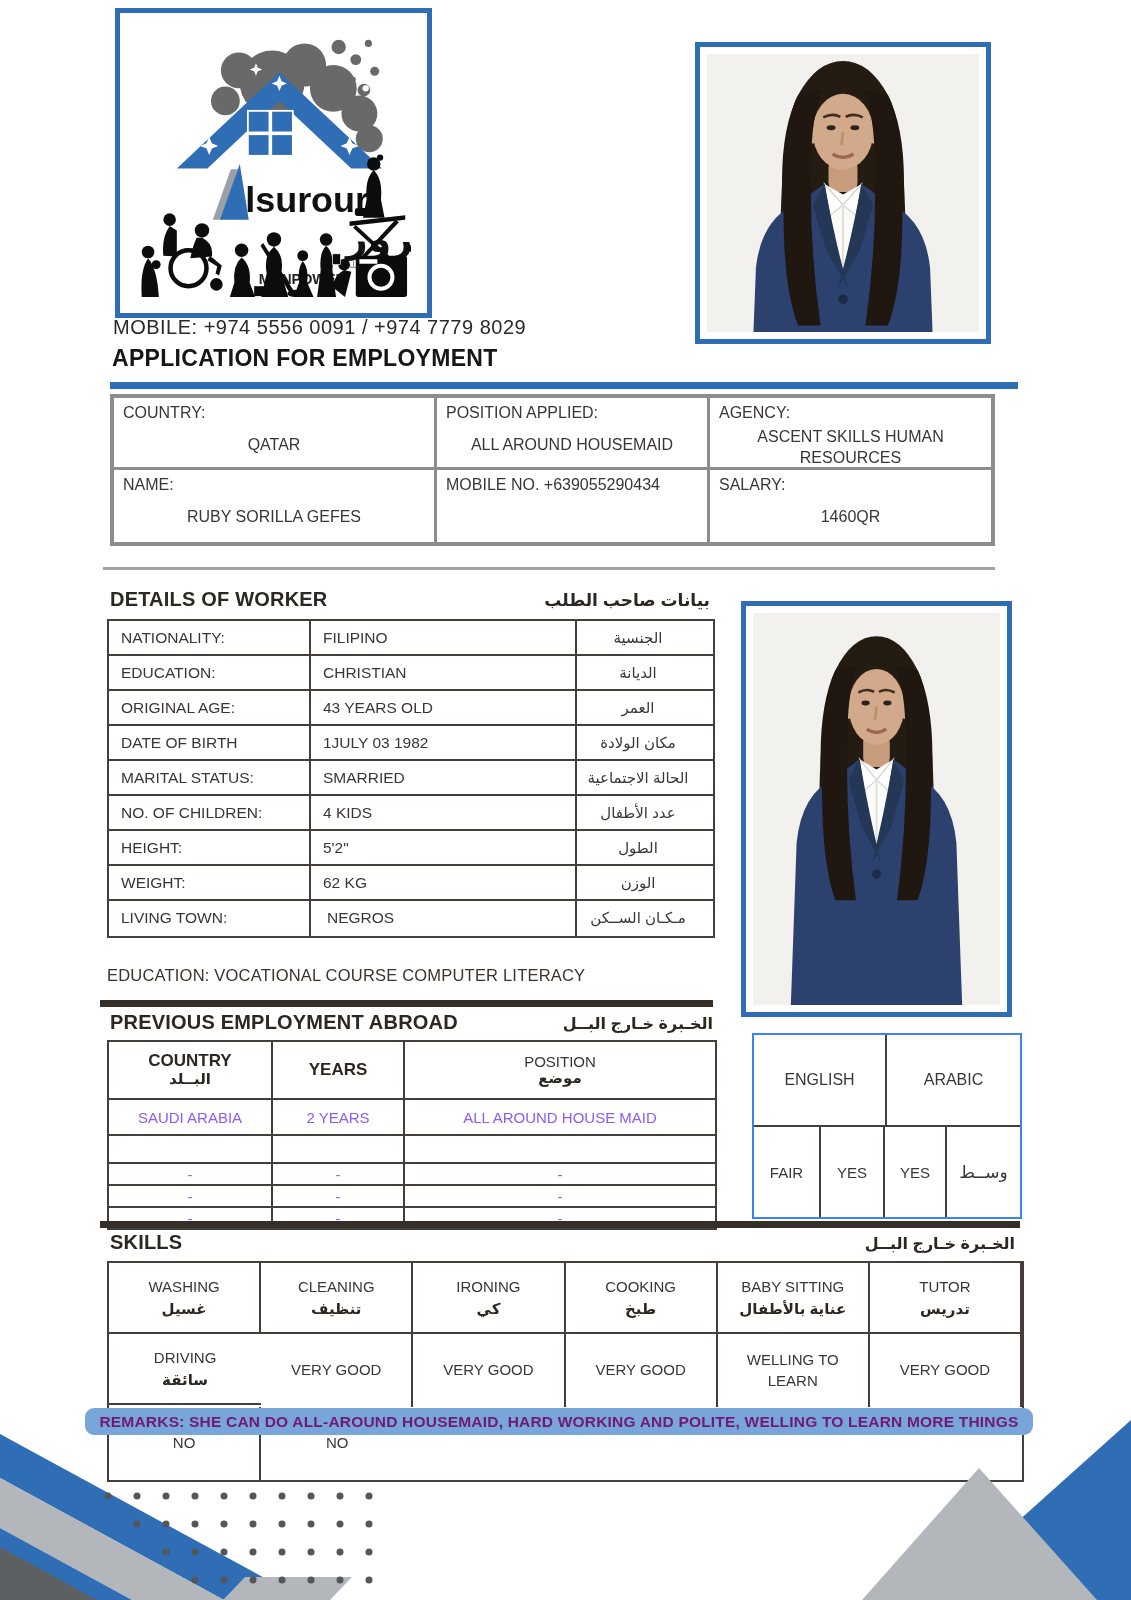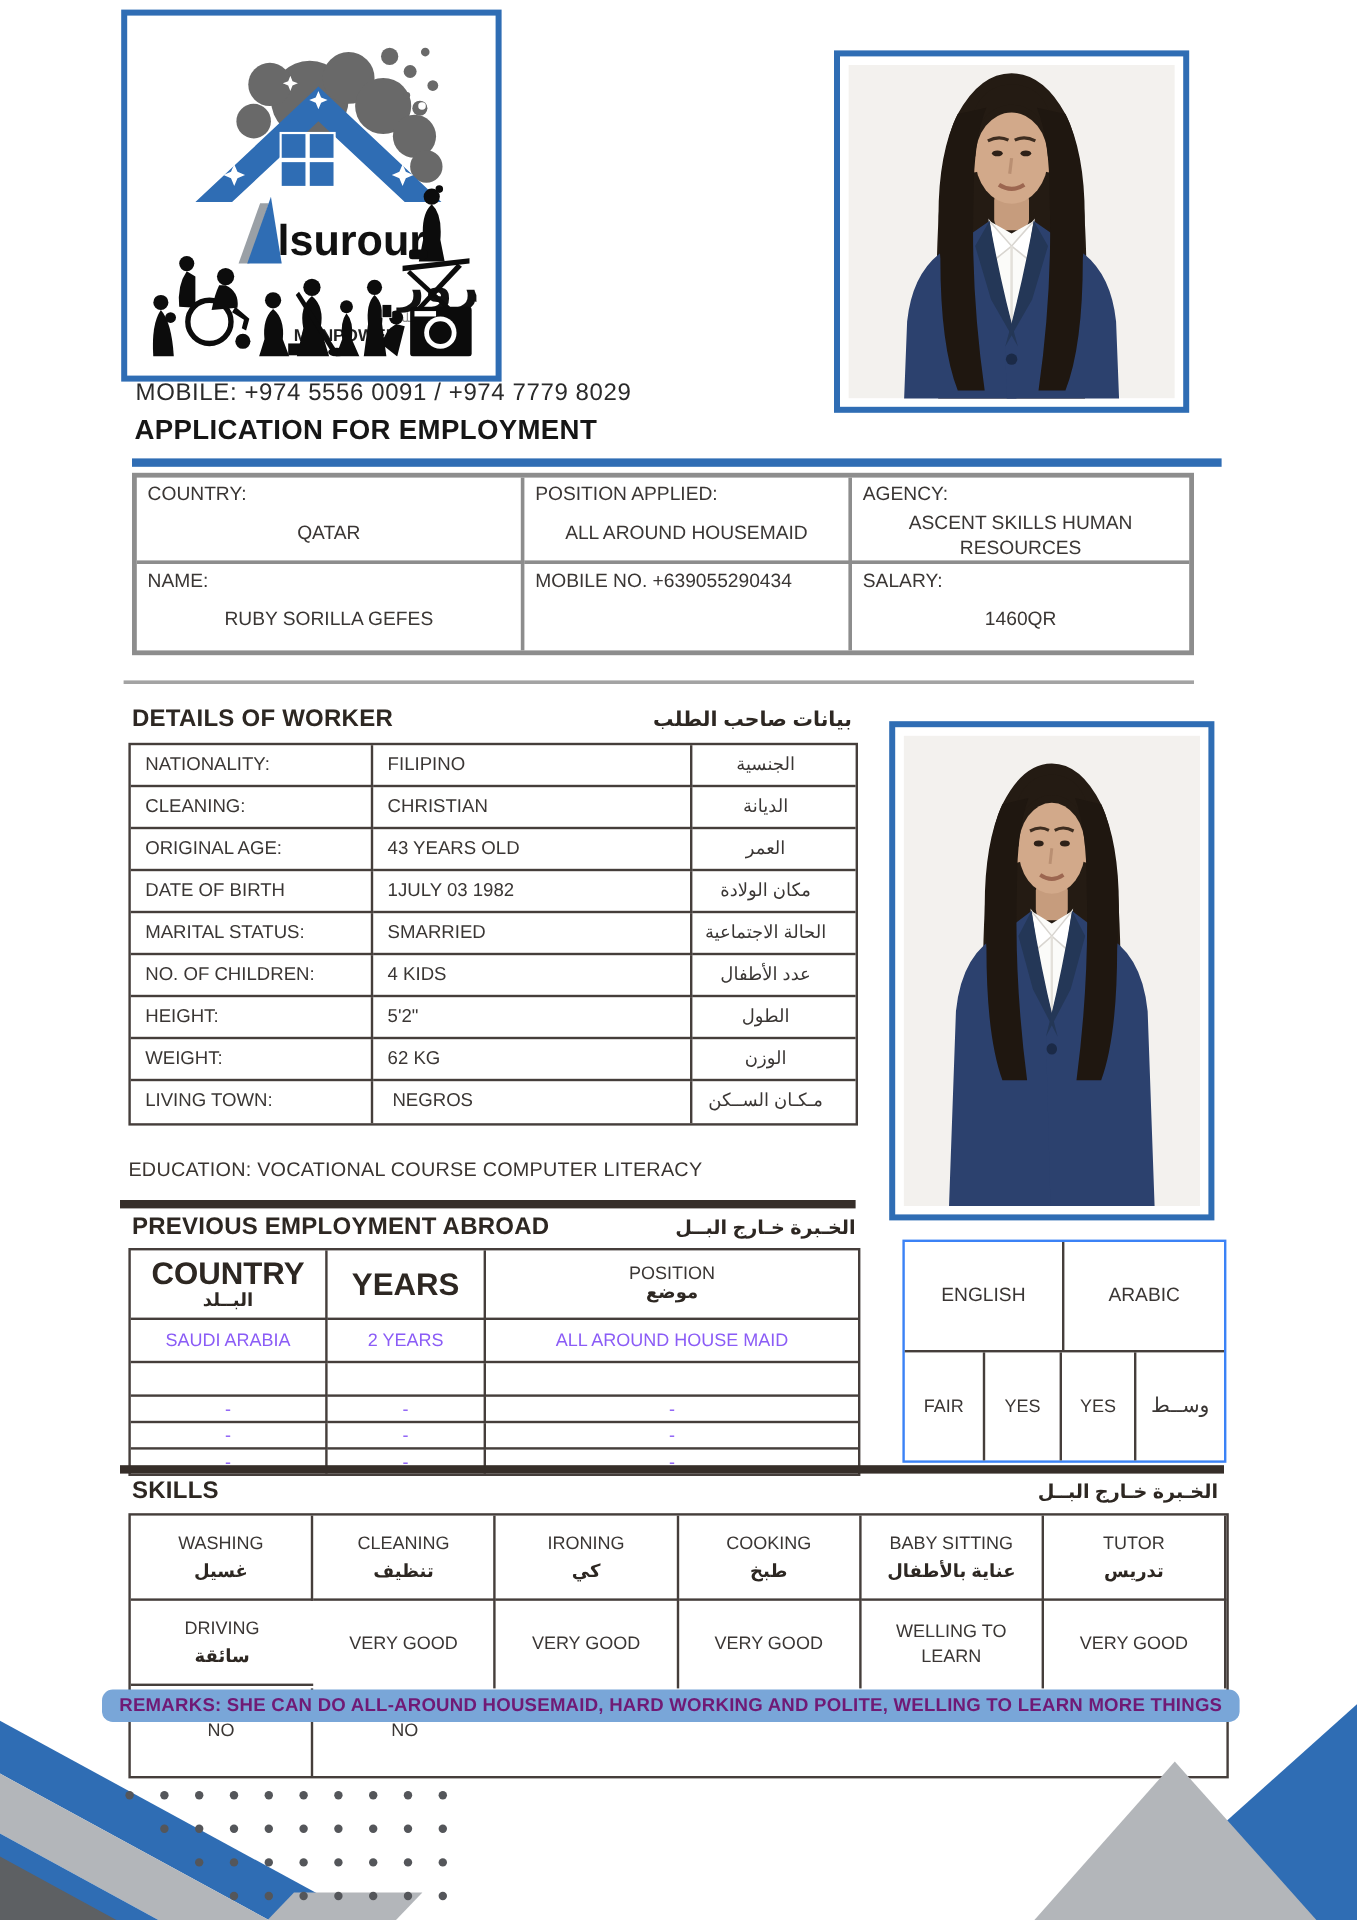--- a/index.html
+++ b/index.html
@@ -25,21 +25,21 @@
   .t1 .lbl{font-size:16px;color:#3a3634}
   .t1 .val{position:absolute;left:20px;right:20px;top:36px;text-align:center;font-size:16px;color:#3a3634;line-height:21px}
   
   .t2{border:2px solid #453e3b;display:grid;grid-template-columns:202px 266px 1fr;grid-auto-rows:35px;background:#fff}
   .t2 .c{border-right:2px solid #453e3b;border-bottom:2px solid #453e3b;font-size:15.5px;line-height:33px;padding-left:12px;white-space:nowrap;overflow:hidden}
   .t2 .c.ar{border-right:none;text-align:center;padding-right:14px;padding-left:0;direction:rtl;font-size:15px}
   .t2 .c.last{border-bottom:none}
   
   .t3{border:2px solid #453e3b;display:grid;grid-template-columns:164px 132px 1fr;background:#fff}
   .t3 .hc{border-right:2px solid #453e3b;border-bottom:2px solid #453e3b;height:56px;display:flex;flex-direction:column;align-items:center;justify-content:center;line-height:1.1}
-  .t3 .hc .big{font-size:26px;font-weight:800;color:#2d2722}
+  .t3 .hc .big{font-size:17px;font-weight:800;color:#2d2722}
   .t3 .hc .med{font-size:15px;color:#3a3634}
   .t3 .hc .ara{font-size:15px;font-weight:bold;color:#2d2722;direction:rtl}
   .t3 .dc{border-right:2px solid #453e3b;border-bottom:2px solid #453e3b;text-align:center;font-size:15px;color:#8b5cf6;display:flex;align-items:center;justify-content:center}
   .t3 .nr{border-right:none}
   .t3 .nb{border-bottom:none}
   .r-tall{height:34px}.r-mid{height:26px}.r-dash{height:20px}
   
   .t4{border:2px solid #3b82f6;background:#fff}
   .t4 .row1{display:grid;grid-template-columns:1fr 1fr;height:90px}
   .t4 .row1 .c{border-right:2px solid #453e3b;display:flex;align-items:center;justify-content:center;font-size:16px}
@@ -55,21 +55,21 @@
   .t5 .vc{border-right:2px solid #453e3b;height:73px;display:flex;align-items:center;justify-content:center;text-align:center;font-size:15px;color:#3a3634;line-height:1.35;padding:0 10px;box-sizing:border-box}
   .t5 .hc:nth-child(7),.t5 .vc:nth-child(14){border-right:none}
   
   .remarks{background:#79a6d8;border-radius:9px;height:27px;line-height:27px;text-align:center;
            font-size:15.5px;font-weight:bold;color:#701a75;letter-spacing:.2px}
   .edu{font-size:16.5px;color:#3a3430;letter-spacing:.2px}
 </style>
 </head>
 <body>
 
-<div class="abs frame" style="left:101px;top:8px;width:317px;height:310px;padding:16px">
+<div class="abs frame" style="left:115px;top:8px;width:317px;height:310px;padding:16px">
   <svg viewBox="0 0 303 298">
     <defs>
       <g id="fig">
           <circle cx="0" cy="0" r="7.5" fill="#0c0c0c"></circle>
         <path d="M0,7 Q10,15 8,34 L13,58 L-13,58 L-8,34 Q-10,15 0,7 Z" fill="#0c0c0c"></path>
         </g>
     </defs>
 
     <g fill="#696969">
       <circle cx="150" cy="60" r="36"></circle>
@@ -230,21 +230,21 @@
 
 <div class="abs sec-row" style="left:110px;top:588px;width:600px">
   <span class="sec-title">DETAILS OF WORKER</span>
   <span class="sec-ar">بيانات صاحب الطلب</span>
 </div>
 
 <div class="abs t2" style="left:107px;top:619px;width:604px">
   <div class="c">NATIONALITY:</div>
   <div class="c">FILIPINO</div>
   <div class="c ar">الجنسية</div>
-  <div class="c">CLEANING:</div>
+  <div class="c">EDUCATION:</div>
   <div class="c">CHRISTIAN</div>
   <div class="c ar">الديانة</div>
   <div class="c">ORIGINAL AGE:</div>
   <div class="c">43  YEARS OLD</div>
   <div class="c ar">العمر</div>
   <div class="c">DATE OF  BIRTH</div>
   <div class="c">1JULY 03 1982</div>
   <div class="c ar">مكان الولادة</div>
   <div class="c">MARITAL STATUS:</div>
   <div class="c">SMARRIED</div>

